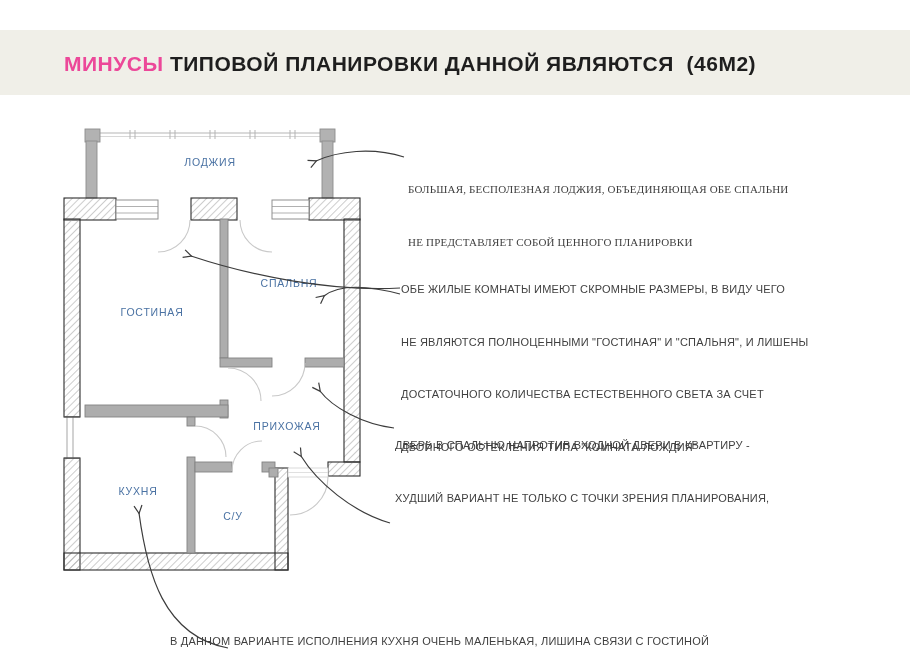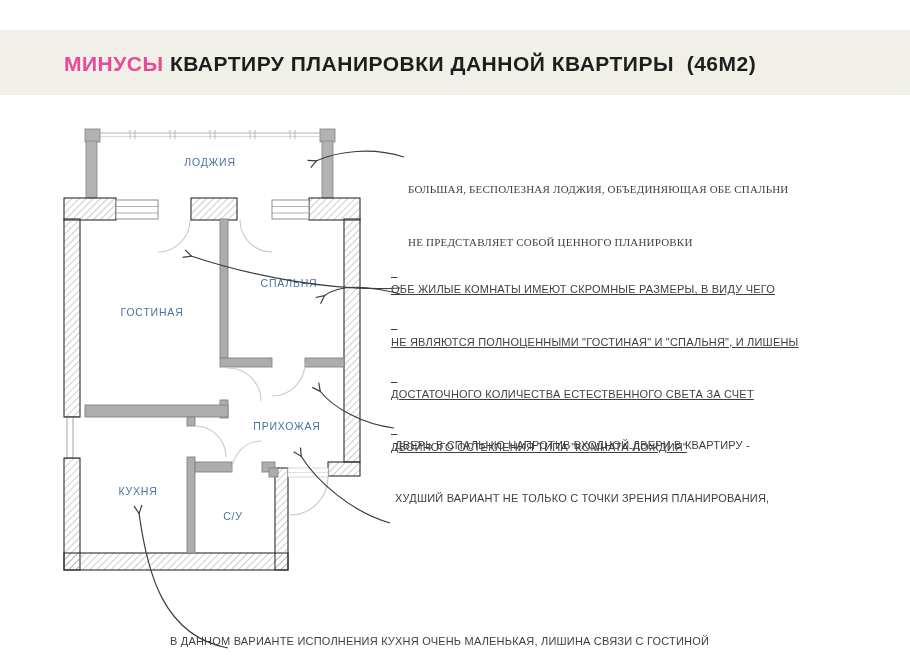--- a/index.html
+++ b/index.html
@@ -23,21 +23,21 @@
     letter-spacing:0.2px;white-space:pre;
   }
   .annotation.wide{line-height:20px;}
   .arrows{position:absolute;left:0;top:0;width:910px;height:669px;pointer-events:none;}
 </style>
 </head>
 <body>
 
 <div class="title-band"></div>
 
-<div class="page-title"><span class="accent">МИНУСЫ</span><span> КВАРТИРУ ПЛАНИРОВКИ ДАННОЙ КВАРТИРЫ  (46М2)</span></div>
+<div class="page-title"><span class="accent">МИНУСЫ</span><span> ТИПОВОЙ ПЛАНИРОВКИ ДАННОЙ ЯВЛЯЮТСЯ  (46М2)</span></div>
 
 <div class="plan-wrap">
 <svg width="310" height="475" viewBox="0 0 310 475">
   <defs>
     <pattern id="hatch" width="5" height="5" patternUnits="userSpaceOnUse" patternTransform="rotate(45)">
       <line x1="0" y1="0" x2="0" y2="5" stroke="#9b9b9b" stroke-width="1"></line>
     </pattern>
   </defs>
 
   <g stroke="#b5b5b5" stroke-width="1">
@@ -146,21 +146,21 @@
     <path d="M 390,523 C 352,512 317,482 301,456" marker-end="url(#ah)"></path>
     <path d="M 228,648 C 163,636 147,572 139,513" marker-end="url(#ah)"></path>
   </g>
 </svg>
 
 <div class="annotation" style="left:408px;top:146px;font-family:Liberation Serif, serif;">
   <div>БОЛЬШАЯ, БЕСПОЛЕЗНАЯ ЛОДЖИЯ, ОБЪЕДИНЯЮЩАЯ ОБЕ СПАЛЬНИ</div>
   <div>НЕ ПРЕДСТАВЛЯЕТ СОБОЙ ЦЕННОГО ПЛАНИРОВКИ</div>
 </div>
 
-<div class="annotation" style="left:391px;top:246px;text-decoration:underline;">
+<div class="annotation" style="left:401px;top:246px;">
   <div>ОБЕ ЖИЛЫЕ КОМНАТЫ ИМЕЮТ СКРОМНЫЕ РАЗМЕРЫ, В ВИДУ ЧЕГО</div>
   <div>НЕ ЯВЛЯЮТСЯ ПОЛНОЦЕННЫМИ "ГОСТИНАЯ" И "СПАЛЬНЯ", И ЛИШЕНЫ</div>
   <div>ДОСТАТОЧНОГО КОЛИЧЕСТВА ЕСТЕСТВЕННОГО СВЕТА ЗА СЧЕТ</div>
   <div>ДВОЙНОГО ОСТЕКЛЕНИЯ ТИПА "КОМНАТА-ЛОЖДИЯ"</div>
 </div>
 
 <div class="annotation" style="left:395px;top:402px;">
   <div>ДВЕРЬ В СПАЛЬНЮ НАПРОТИВ ВХОДНОЙ ДВЕРИ В КВАРТИРУ -</div>
   <div>ХУДШИЙ ВАРИАНТ НЕ ТОЛЬКО С ТОЧКИ ЗРЕНИЯ ПЛАНИРОВАНИЯ,</div>
 </div>

